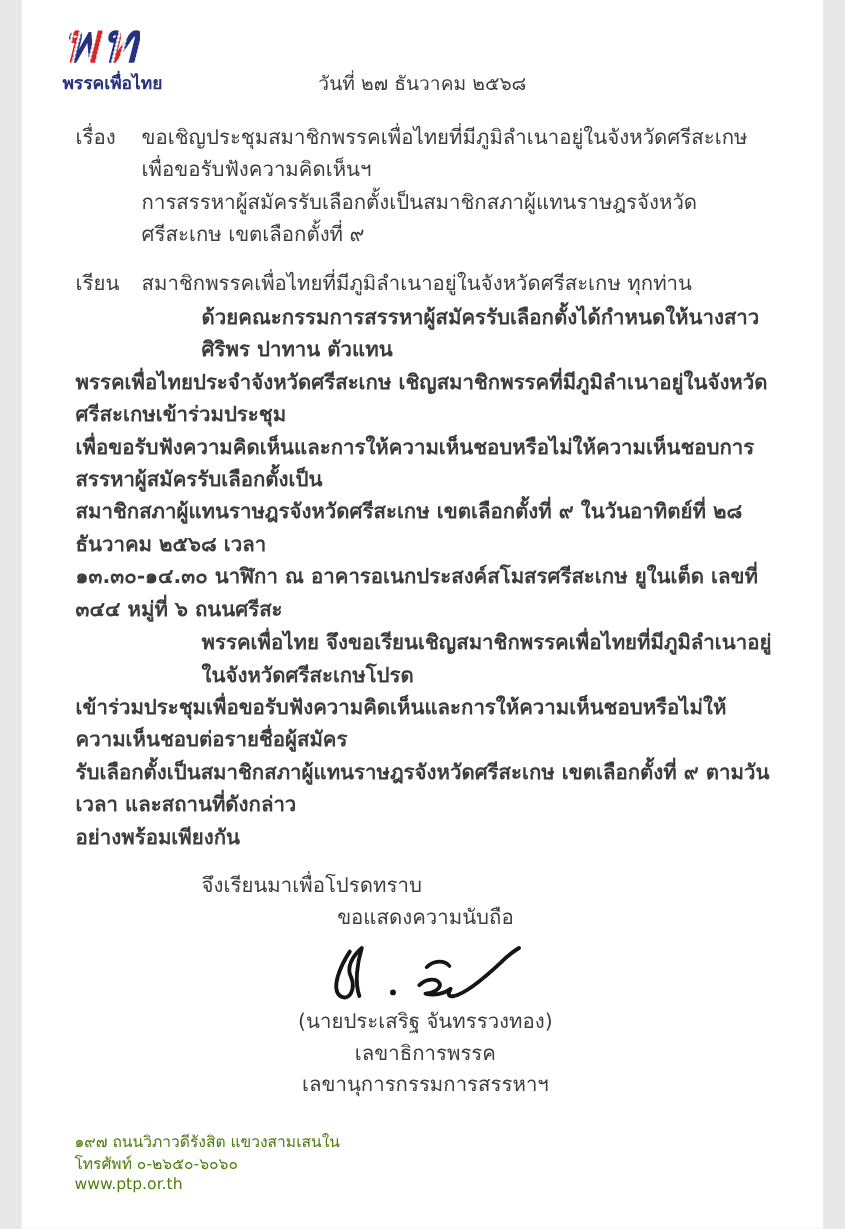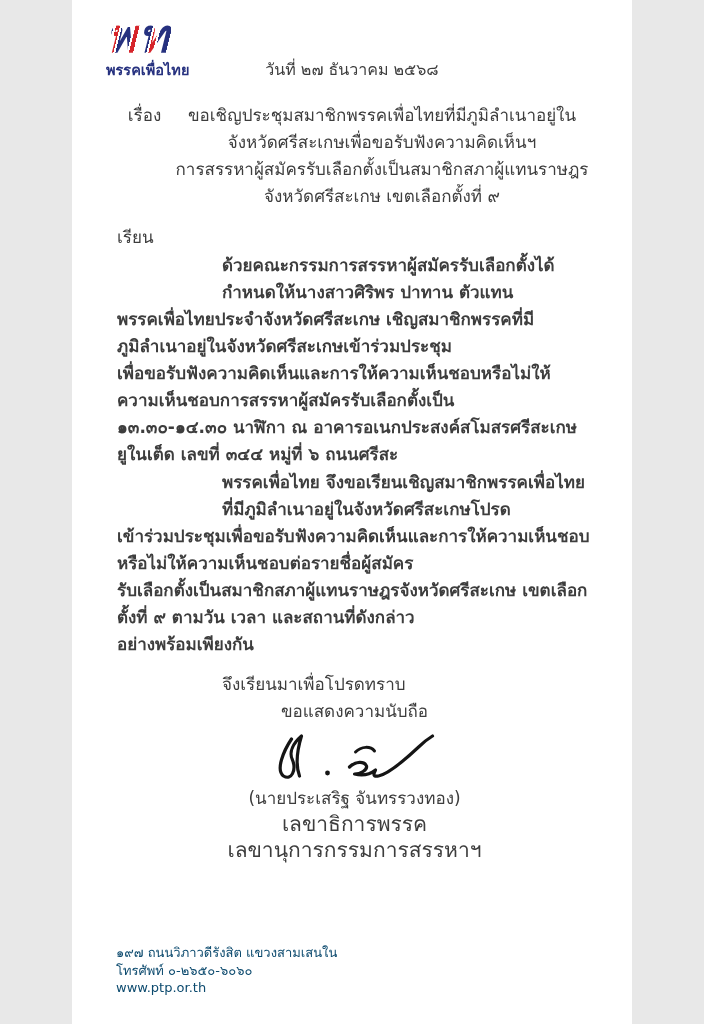--- a/index.html
+++ b/index.html
@@ -1,18 +1,18 @@
 <!DOCTYPE html>
 <html><head>
 <meta charset="utf-8">
 <style>
   html,body { margin:0; padding:0; background:#e8e8e8; }
   .page {
     position:relative;
-    width:560px; height:1024px;
+    width:668px; height:1024px;
     margin:0 auto;
     background:#ffffff;
     font-family:"DejaVu Sans", sans-serif;
     color:#3d3d3d;
     overflow:hidden;
   }
 
   
   .logo { position:absolute; top:12px; left:34px; width:130px; }
   .logo-mono {
@@ -35,42 +35,42 @@
   }
 
   
   .date-line {
     padding-top:56px;
     text-align:center;
     font-size:16px; line-height:27px;
   }
   .content { margin:19px 40px 0 45px; font-size:17px; line-height:27px; }
 
-  .subject-row { display:flex;text-align:center; }
+  .subject-row { display:flex; }
   .subject-label { width:55px; flex:0 0 55px; }
   .subject-lines { flex:1; }
 
   .to-row { display:flex; margin-top:14px;align-items:flex-end; }
   .to-label { width:55px; flex:0 0 55px; }
 
   .para { margin-top:1px;font-weight:bold; }
   .para .indent { padding-left:105px; }
 
   .closing { margin-top:13px; padding-left:105px; }
 
   .signoff { text-align:center; }
   .signature-svg { display:block; margin:2px auto 0; }
   .signer-name { font-size:17px; line-height:26px; margin-top:2px; }
-  .signer-title { font-size:21px; line-height:26px; }
+  .signer-title { font-size:17px; line-height:26px; }
 
   
   .footer {
     position:absolute; left:44px; top:944px;
     font-size:13px; line-height:17.5px;
-    color:#0c4a6e;
+    color:#4d7c0f;
   }
 </style>
 </head>
 <body>
 
 <div class="page">
 
   <div class="logo">
     <div class="logo-mono">พท</div>
     <div class="logo-sub">พรรคเพื่อไทย</div>
@@ -83,26 +83,28 @@
     <div class="subject-row">
       <div class="subject-label">เรื่อง</div>
       <div class="subject-lines">
         <div>ขอเชิญประชุมสมาชิกพรรคเพื่อไทยที่มีภูมิลำเนาอยู่ในจังหวัดศรีสะเกษเพื่อขอรับฟังความคิดเห็นฯ</div>
         <div>การสรรหาผู้สมัครรับเลือกตั้งเป็นสมาชิกสภาผู้แทนราษฎรจังหวัดศรีสะเกษ เขตเลือกตั้งที่ ๙</div>
       </div>
     </div>
 
     <div class="to-row">
       <div class="to-label">เรียน</div>
+      <div>สมาชิกพรรคเพื่อไทยที่มีภูมิลำเนาอยู่ในจังหวัดศรีสะเกษ ทุกท่าน</div>
     </div>
 
     <div class="para">
       <div class="indent">ด้วยคณะกรรมการสรรหาผู้สมัครรับเลือกตั้งได้กำหนดให้นางสาวศิริพร ปาทาน ตัวแทน</div>
       <div>พรรคเพื่อไทยประจำจังหวัดศรีสะเกษ เชิญสมาชิกพรรคที่มีภูมิลำเนาอยู่ในจังหวัดศรีสะเกษเข้าร่วมประชุม</div>
       <div>เพื่อขอรับฟังความคิดเห็นและการให้ความเห็นชอบหรือไม่ให้ความเห็นชอบการสรรหาผู้สมัครรับเลือกตั้งเป็น</div>
+      <div>สมาชิกสภาผู้แทนราษฎรจังหวัดศรีสะเกษ เขตเลือกตั้งที่ ๙ ในวันอาทิตย์ที่ ๒๘ ธันวาคม ๒๕๖๘ เวลา</div>
       <div>๑๓.๓๐-๑๔.๓๐ นาฬิกา ณ อาคารอเนกประสงค์สโมสรศรีสะเกษ ยูในเต็ด เลขที่ ๓๔๔ หมู่ที่ ๖ ถนนศรีสะ</div>
     </div>
 
     <div class="para">
       <div class="indent">พรรคเพื่อไทย จึงขอเรียนเชิญสมาชิกพรรคเพื่อไทยที่มีภูมิลำเนาอยู่ในจังหวัดศรีสะเกษโปรด</div>
       <div>เข้าร่วมประชุมเพื่อขอรับฟังความคิดเห็นและการให้ความเห็นชอบหรือไม่ให้ความเห็นชอบต่อรายชื่อผู้สมัคร</div>
       <div>รับเลือกตั้งเป็นสมาชิกสภาผู้แทนราษฎรจังหวัดศรีสะเกษ เขตเลือกตั้งที่ ๙ ตามวัน เวลา และสถานที่ดังกล่าว</div>
       <div>อย่างพร้อมเพียงกัน</div>
     </div>
 

